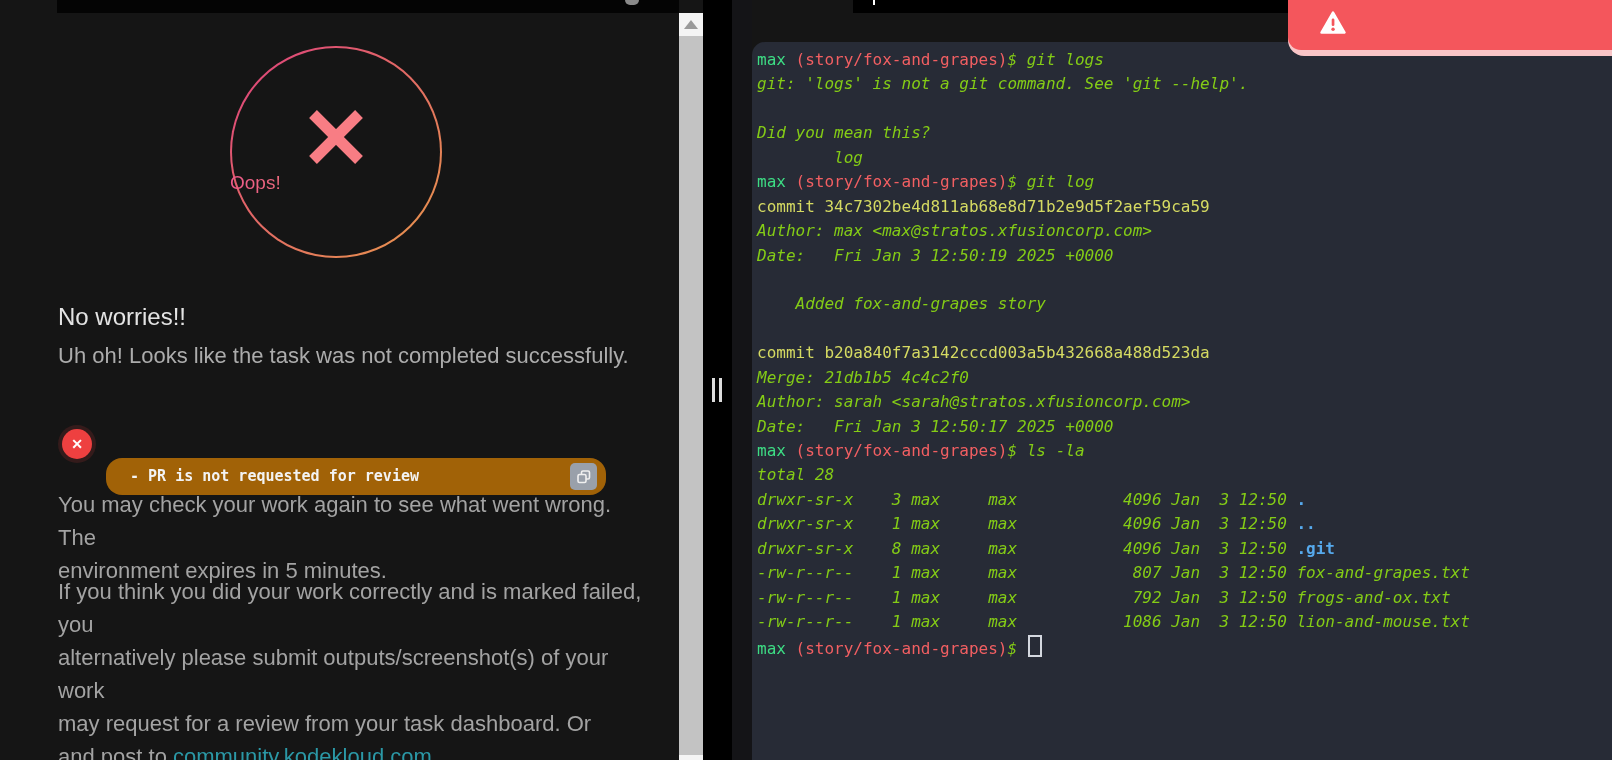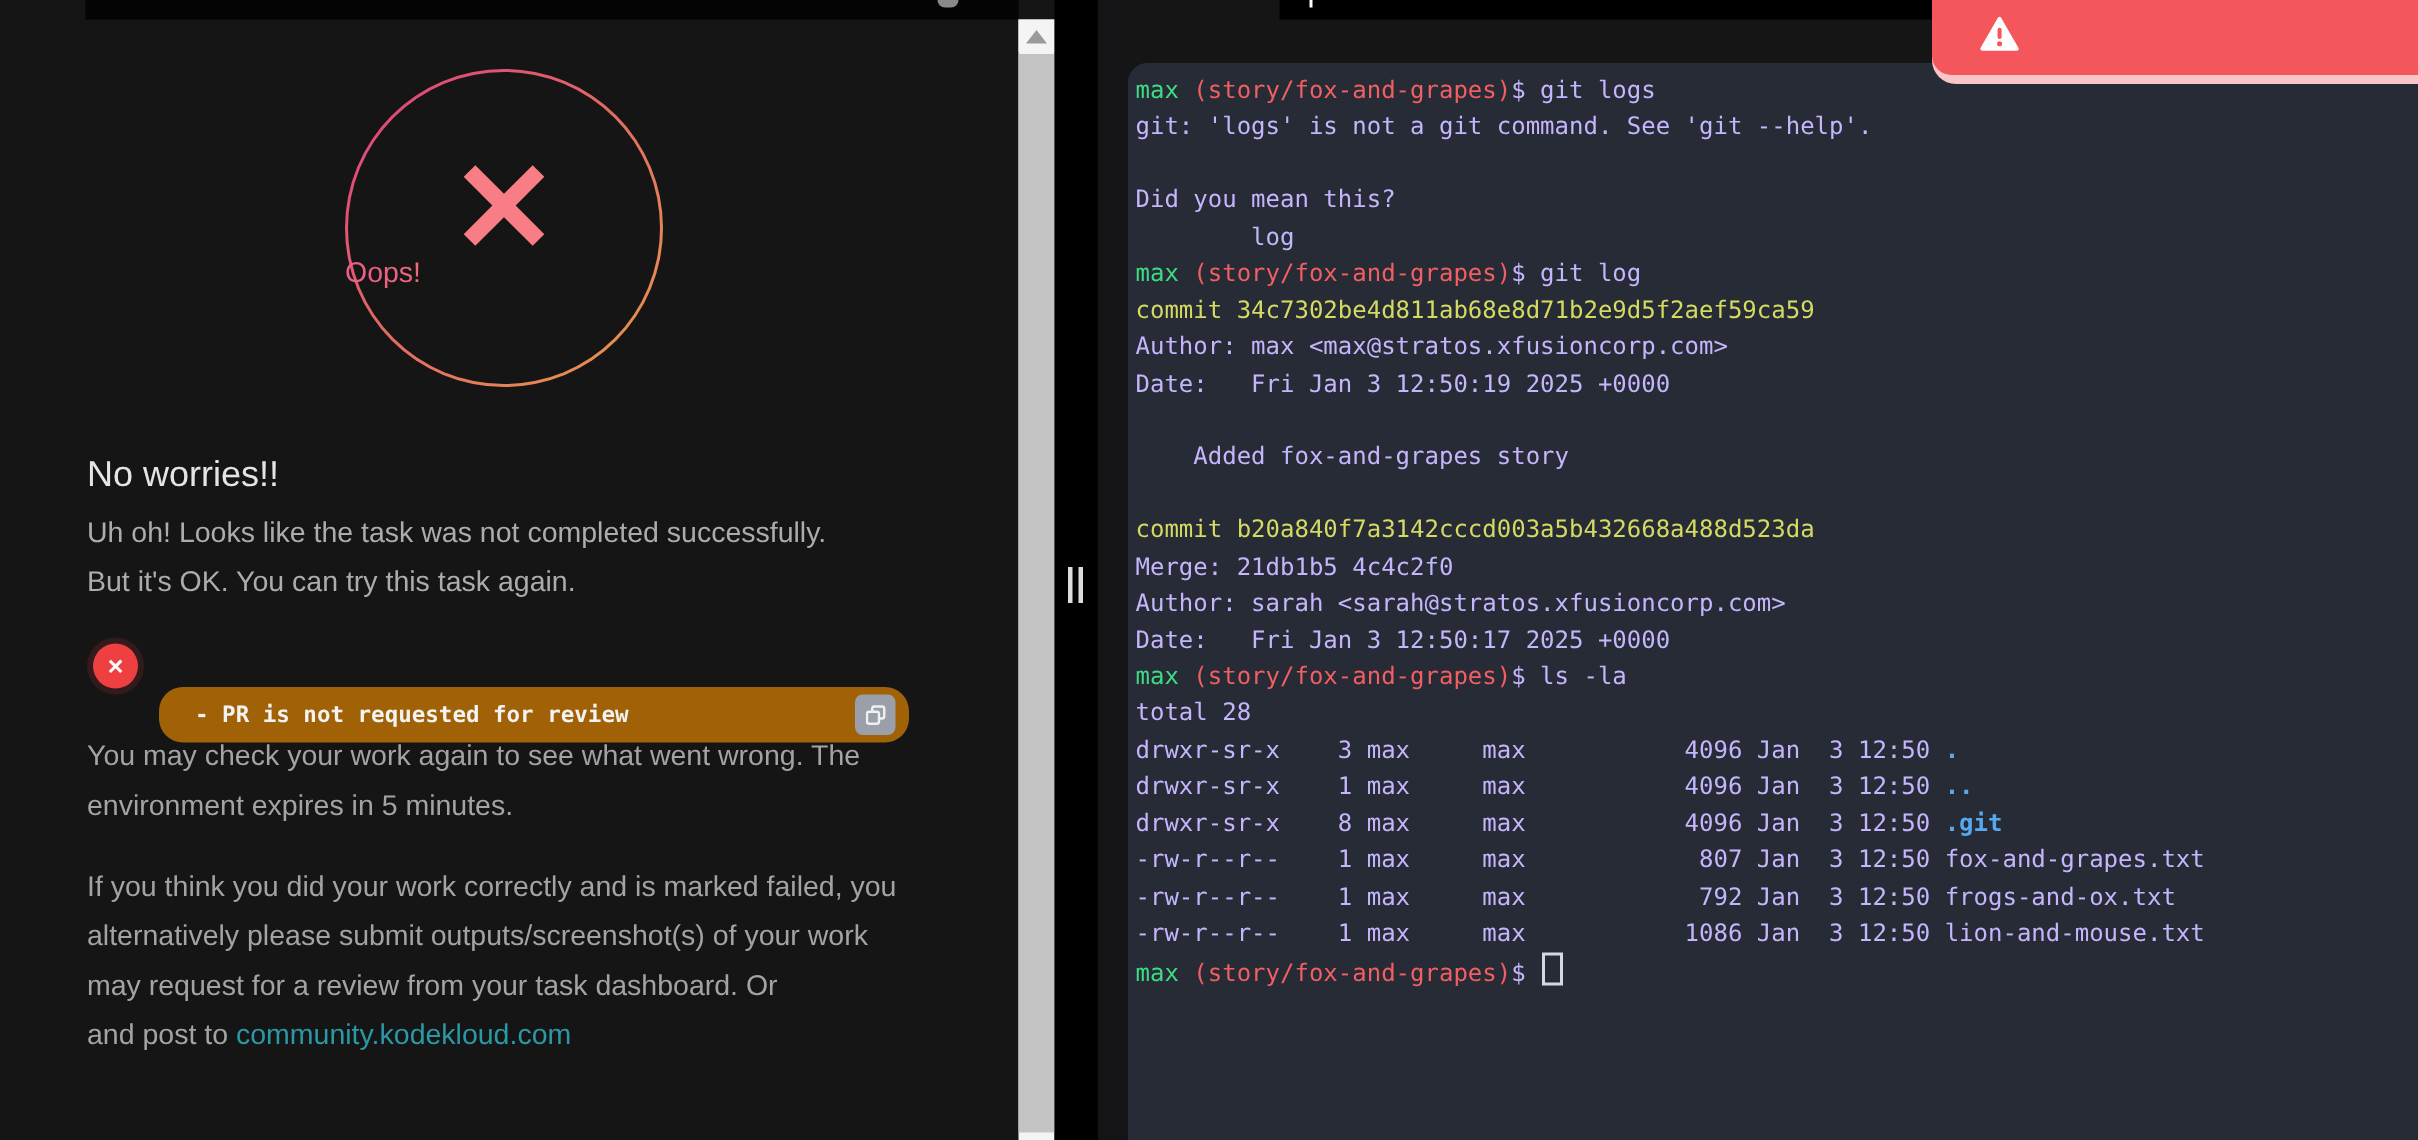--- a/index.html
+++ b/index.html
@@ -17,21 +17,21 @@
              background:linear-gradient(135deg,#dd3f7e 0%,#e8994a 100%);}
   .oops-ring-inner{position:absolute;left:2px;top:2px;width:208px;height:208px;border-radius:50%;
              background:#151515;}
   .oops-x{position:absolute;left:306px;top:106px;width:60px;height:62px;}
   .oops-label{position:absolute;left:230px;top:172px;width:212px;text-align:left;
              font-size:19px;font-weight:400;
              background:linear-gradient(90deg,#ee5a8b,#e89a4a);
              -webkit-background-clip:text;background-clip:text;color:transparent;}
 
   .panel-heading{position:absolute;left:58px;top:303px;font-size:24px;font-weight:500;color:#e4e4e4;}
-  .panel-par{position:absolute;left:58px;width:590px;font-size:19px;line-height:33px;color:#acacac;}
+  .panel-par{position:absolute;left:58px;width:590px;font-size:22px;line-height:33px;color:#acacac;}
   .par1{top:339px;}
   .par2{top:488px;color:#a3a3a3;}
   .par3{top:575px;color:#a3a3a3;}
   .link{color:#2b98a6;text-decoration:none;cursor:pointer;}
 
   .error-row{position:absolute;left:0;top:426px;width:679px;height:40px;}
   .error-badge{position:absolute;left:62px;top:3px;width:30px;height:30px;border-radius:50%;
                background:#ee4040;box-shadow:0 0 0 4px rgba(238,64,64,.14);
                color:#fff;font-size:14px;font-weight:bold;text-align:center;line-height:30px;}
   .error-box{position:absolute;left:106px;top:0;width:500px;height:37px;background:#a16207;
@@ -63,21 +63,21 @@
   .right-topbar{position:absolute;left:853px;top:0;width:759px;height:13px;background:#000;}
   .top-tick{position:absolute;left:873px;top:0;width:2px;height:5px;background:#fff;}
 
   .terminal{position:absolute;left:752px;top:42px;width:860px;height:718px;background:#272b36;
             border-top-left-radius:13px;overflow:hidden;cursor:text;}
   .t-body{position:absolute;left:5px;top:6px;font-family:"DejaVu Sans Mono",monospace;
           font-size:16px;line-height:24.45px;white-space:pre;color:#e8eaef;}
   .t-line{height:24.45px;}
   .tc-g{color:#3ddc84;}
   .tc-r{color:#f25f62;}
-  .tc-w{color:#c4b5fd;}
+  .tc-w{color:#84cc16;font-style:italic;}
   .tc-y{color:#d5da62;}
   .tc-b{color:#56a9ec;font-weight:bold;}
   .tc-cursor{display:inline-block;width:10px;height:18px;border:2px solid #d4d8df;
              vertical-align:-3px;margin-left:1px;}
 
   
   .warn-wrap{position:absolute;left:1288px;top:0;width:324px;height:56px;background:#f9c5c7;
              border-bottom-left-radius:16px;z-index:5;overflow:hidden;}
   .warn-banner{position:absolute;left:0;top:0;width:324px;height:50px;background:#f4565c;
              border-bottom-left-radius:13px;overflow:hidden;}
@@ -102,21 +102,20 @@
     <svg class="oops-x" viewBox="0 0 60 62">
       <line x1="7" y1="8" x2="53" y2="54" stroke="#f87d84" stroke-width="11"></line>
       <line x1="53" y1="8" x2="7" y2="54" stroke="#f87d84" stroke-width="11"></line>
     </svg>
     <div class="oops-label">Oops!</div>
 
     <div class="panel-heading">No worries!!</div>
 
     <div class="panel-par par1">
       <div>Uh oh! Looks like the task was not completed successfully.</div>
-      <div>But it's OK. You can try this task again.</div>
     </div>
 
     <div class="error-row">
       <div class="error-badge">✕</div>
       <div class="error-box">
         <div class="error-text">- PR is not requested for review</div>
         <div class="copy-btn">
           <svg width="14" height="14" viewBox="0 0 14 14">
             <rect x="4.5" y="1" width="8" height="8" rx="1.5" fill="none" stroke="#f0f0f0" stroke-width="1.6"></rect>
             <rect x="1" y="4.5" width="8" height="8" rx="1.5" fill="#99a0aa" stroke="#f0f0f0" stroke-width="1.6"></rect>

